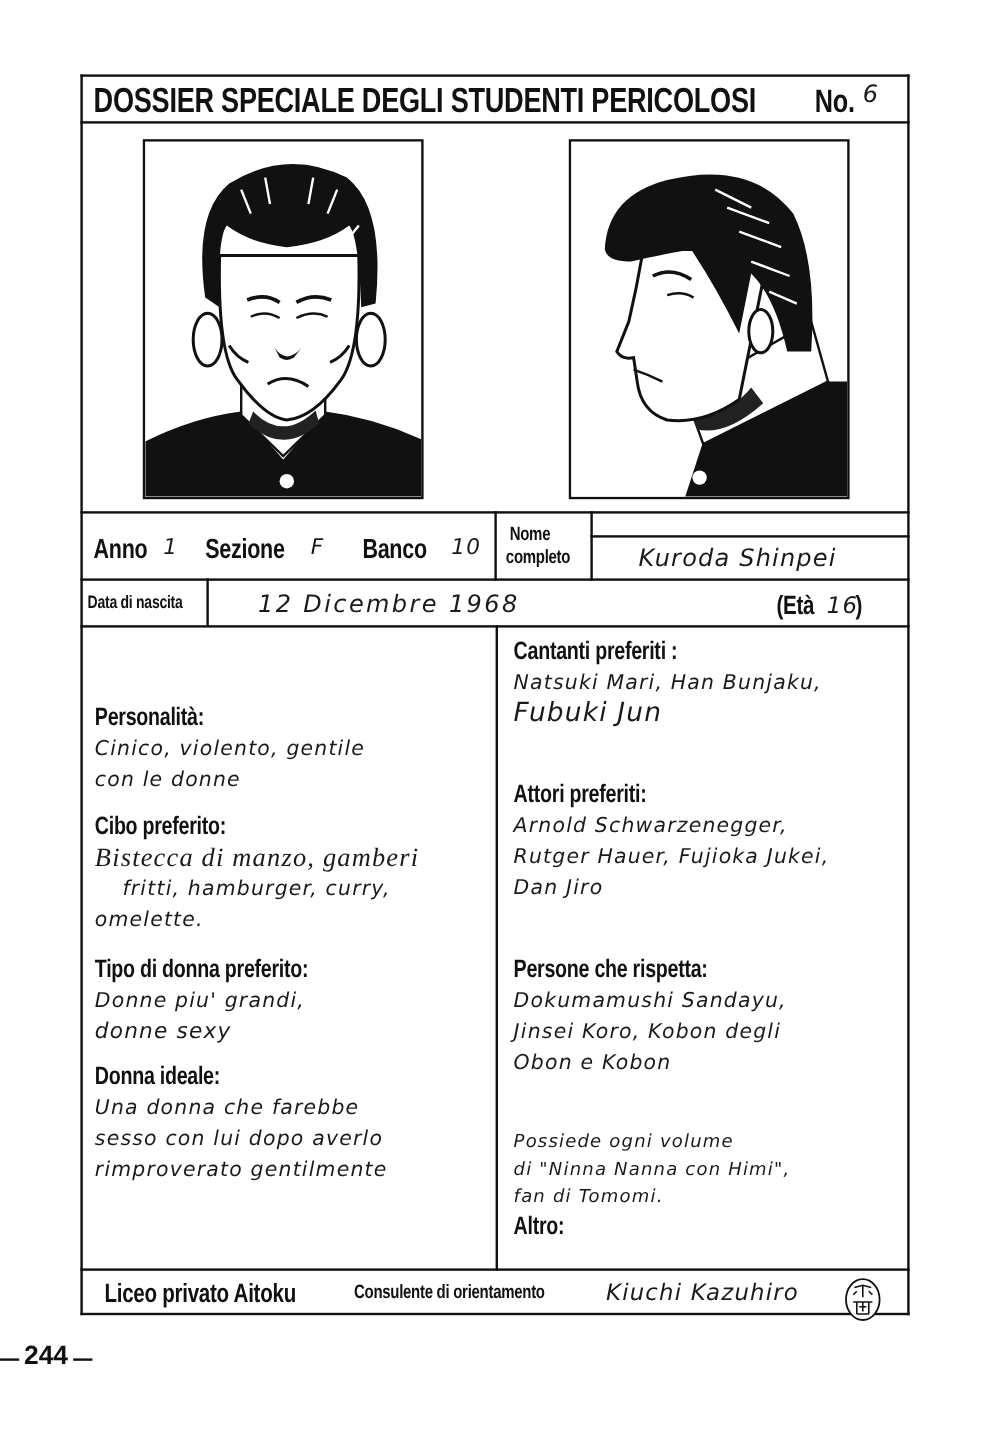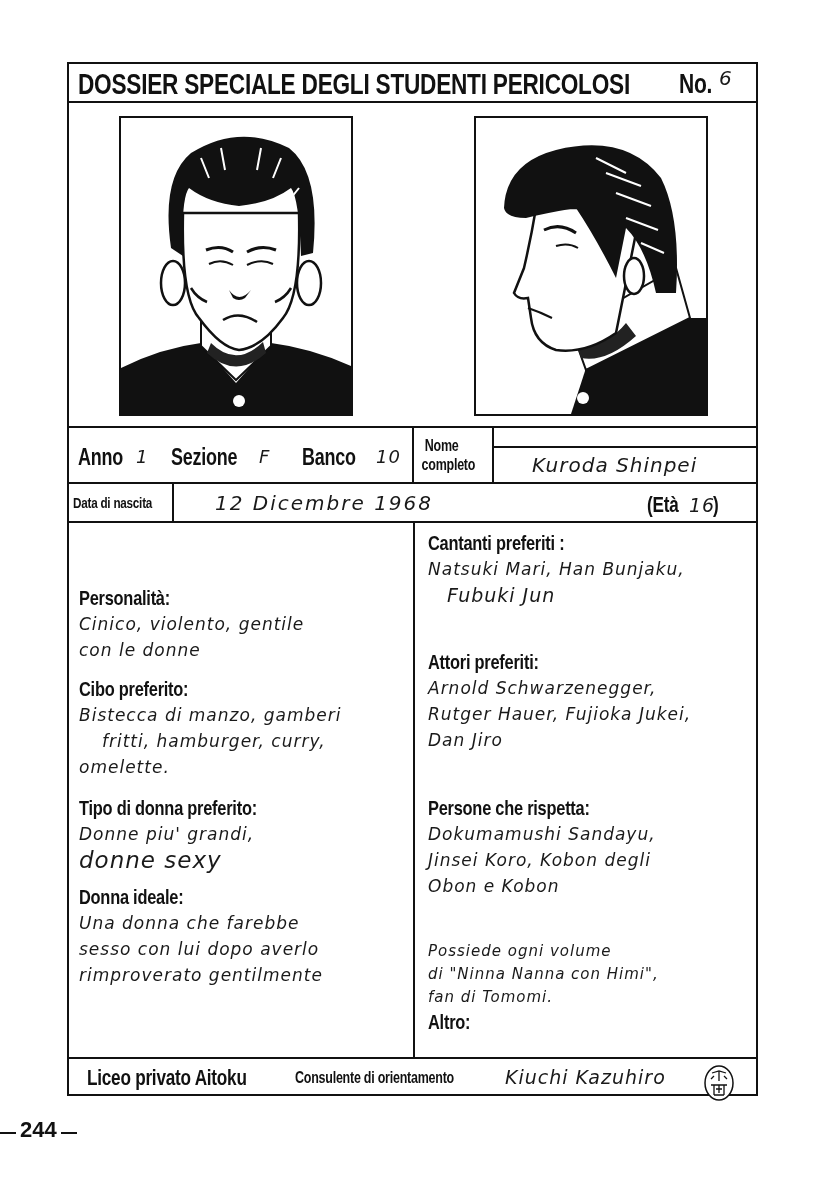--- a/index.html
+++ b/index.html
@@ -122,46 +122,46 @@
 <div class="abs" style="left:79px;top:585px;">
   <div style="height:26px;line-height:26px;"><span class="b" style="font-size:21px;">Personalità:</span></div>
   <div class="hwtext">
     <div class="hw" style="font-size:17px;">Cinico, violento, gentile</div>
     <div class="hw" style="font-size:17px;font-style:italic;">con le donne</div>
   </div>
 </div>
 <div class="abs" style="left:79px;top:676px;">
   <div style="height:26px;line-height:26px;"><span class="b" style="font-size:21px;">Cibo preferito:</span></div>
   <div class="hwtext">
-    <div class="hw" style="font-size:17px;">Bistecca di manzo, gamberi</div>
+    <div class="hw" style="font-size:22px;font-family:Liberation Serif, serif;">Bistecca di manzo, gamberi</div>
     <div class="hw" style="font-size:17px;margin-left:23px;">fritti, hamburger, curry,</div>
     <div class="hw" style="font-size:17px;">omelette.</div>
   </div>
 </div>
 <div class="abs" style="left:79px;top:795px;">
   <div style="height:26px;line-height:26px;"><span class="b" style="font-size:21px;">Tipo di donna preferito:</span></div>
   <div class="hwtext">
     <div class="hw" style="font-size:17px;">Donne piu' grandi,</div>
-    <div class="hw" style="font-size:23px;">donne sexy</div>
+    <div class="hw" style="font-size:18px;">donne sexy</div>
   </div>
 </div>
 <div class="abs" style="left:79px;top:884px;">
   <div style="height:26px;line-height:26px;"><span class="b" style="font-size:21px;">Donna ideale:</span></div>
   <div class="hwtext">
     <div class="hw" style="font-size:17px;">Una donna che farebbe</div>
     <div class="hw" style="font-size:17px;">sesso con lui dopo averlo</div>
     <div class="hw" style="font-size:17px;">rimproverato gentilmente</div>
   </div>
 </div>
 
 <div class="abs" style="left:428px;top:530px;">
   <div style="height:26px;line-height:26px;"><span class="b" style="font-size:21px;">Cantanti preferiti :</span></div>
   <div class="hwtext">
     <div class="hw" style="font-size:17px;">Natsuki Mari, Han Bunjaku,</div>
-    <div class="hw" style="font-size:19px;margin-left:19px;">Fubuki Jun</div>
+    <div class="hw" style="font-size:22px;">Fubuki Jun</div>
   </div>
 </div>
 <div class="abs" style="left:428px;top:649px;">
   <div style="height:26px;line-height:26px;"><span class="b" style="font-size:21px;">Attori preferiti:</span></div>
   <div class="hwtext">
     <div class="hw" style="font-size:17px;">Arnold Schwarzenegger,</div>
     <div class="hw" style="font-size:17px;">Rutger Hauer, Fujioka Jukei,</div>
     <div class="hw" style="font-size:17px;">Dan Jiro</div>
   </div>
 </div>

